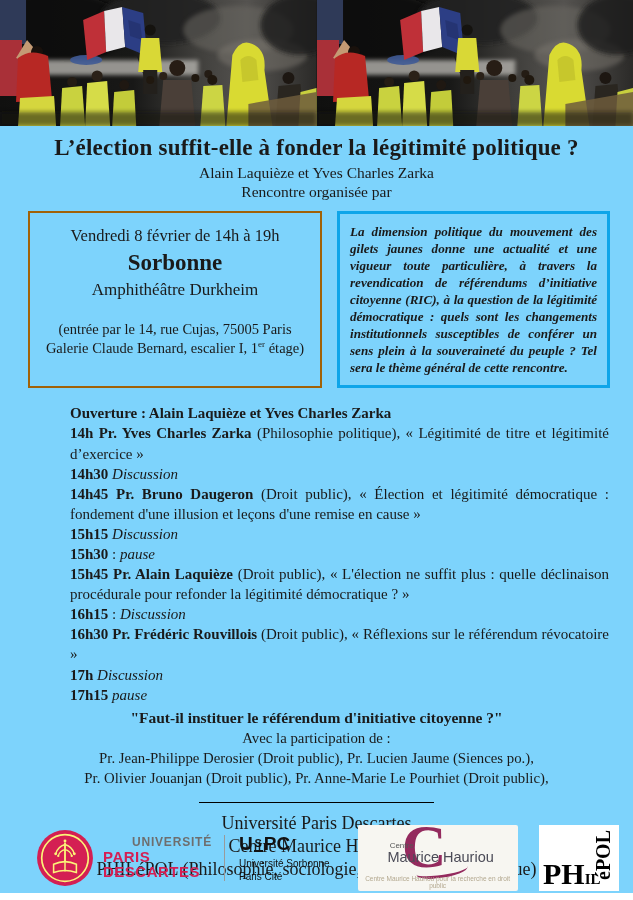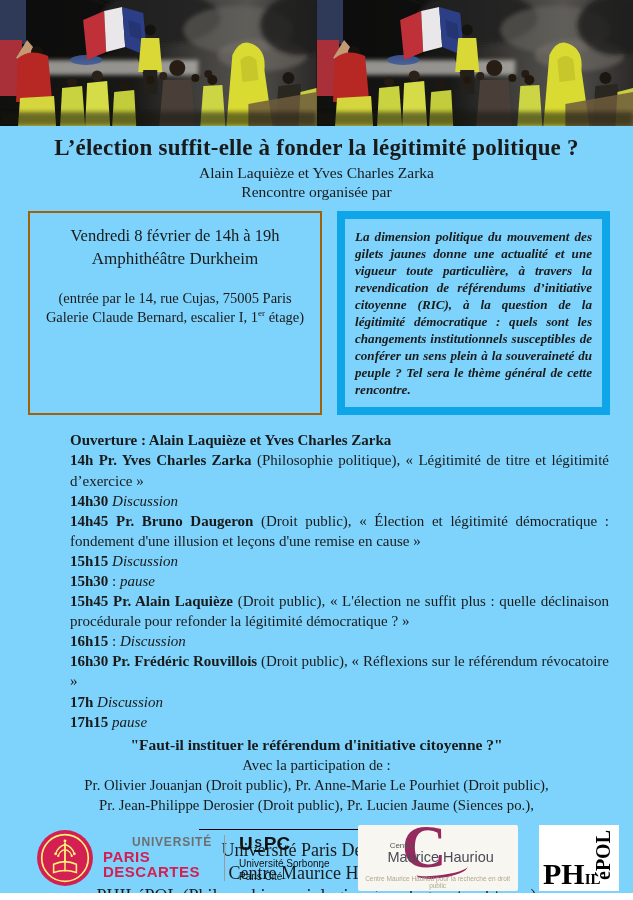--- a/index.html
+++ b/index.html
@@ -13,21 +13,21 @@
   .title{margin-top:9px;text-align:center;font-size:23px;font-weight:bold;letter-spacing:.2px;}
   .subtitle{text-align:center;font-size:15.5px;line-height:1.2;margin-top:3px;}
   
   .boxes{display:flex;justify-content:space-between;padding:10px 23px 0 28px;}
   .info-box{width:294px;box-sizing:border-box;border:2px solid #a16207;text-align:center;
             padding:13px 10px 14px;font-size:16px;line-height:1.25;}
   .info-box .date{font-size:16.5px;}
   .info-box .venue{font-size:23px;font-weight:bold;margin-top:2px;}
   .info-box .hall{font-size:17px;margin-top:1px;}
   .info-box .entry{font-size:14.5px;margin-top:20px;line-height:1.3;}
-  .theme-box{width:273px;box-sizing:border-box;border:8px solid #0ea5e9;padding:9px 10px;
+  .theme-box{width:273px;box-sizing:border-box;border:3px solid #0ea5e9;padding:9px 10px;
              font-size:13.1px;font-weight:bold;font-style:italic;text-align:justify;line-height:1.3;}
   
   .program{padding:15px 24px 0 70px;font-size:15px;line-height:1.34;}
   .program .pline{text-align:justify;}
   .program .b{font-weight:bold;}
   .program .i{font-style:italic;}
   
   .round-table{text-align:center;margin-top:3px;font-size:14.8px;line-height:1.35;}
   .round-table .rt-bold{font-weight:bold;font-size:15.5px;}
   
@@ -197,20 +197,21 @@
 
   <div class="title">L’élection suffit-elle à fonder la légitimité politique ?</div>
   <div class="subtitle">
     <div>Alain Laquièze et Yves Charles Zarka</div>
     <div>Rencontre organisée par</div>
   </div>
 
   <div class="boxes">
     <div class="info-box">
       <div class="date">Vendredi 8 février de 14h à 19h</div>
+      <div class="venue">Sorbonne</div>
       <div class="hall">Amphithéâtre Durkheim</div>
       <div class="entry"><span>(entrée par le 14, rue Cujas, 75005 Paris</span><br><span>Galerie Claude Bernard, escalier I, 1</span><sup>er</sup><span> étage)</span></div>
     </div>
     <div class="theme-box">La dimension politique du mouvement des gilets jaunes donne une actualité et une vigueur toute particulière, à travers la revendication de référendums d’initiative citoyenne (RIC), à la question de la légitimité démocratique : quels sont les changements institutionnels susceptibles de conférer un sens plein à la souveraineté du peuple ? Tel sera le thème général de cette rencontre.</div>
   </div>
 
   <div class="program">
     <div class="pline"><span class="b">Ouverture : Alain Laquièze et Yves Charles Zarka</span><span></span><span class="i"></span></div>
     <div class="pline"><span class="b">14h Pr. Yves Charles Zarka</span><span> (Philosophie politique), « Légitimité de titre et légitimité d’exercice »</span><span class="i"></span></div>
     <div class="pline"><span class="b">14h30</span><span> </span><span class="i">Discussion</span></div>
@@ -220,22 +221,22 @@
     <div class="pline"><span class="b">15h45 Pr. Alain Laquièze</span><span> (Droit public), « L'élection ne suffit plus : quelle déclinaison procédurale pour refonder la légitimité démocratique ? »</span><span class="i"></span></div>
     <div class="pline"><span class="b">16h15</span><span> : </span><span class="i">Discussion</span></div>
     <div class="pline"><span class="b">16h30 Pr. Frédéric Rouvillois</span><span> (Droit public), « Réflexions sur le référendum révocatoire »</span><span class="i"></span></div>
     <div class="pline"><span class="b">17h</span><span> </span><span class="i">Discussion</span></div>
     <div class="pline"><span class="b">17h15</span><span> </span><span class="i">pause</span></div>
   </div>
 
   <div class="round-table">
     <div class="rt-bold">"Faut-il instituer le référendum d'initiative citoyenne ?"</div>
     <div>Avec la participation de :</div>
+    <div>Pr. Jean-Philippe Derosier (Droit public), Pr. Lucien Jaume (Siences po.),</div>
     <div>Pr. Olivier Jouanjan (Droit public), Pr. Anne-Marie Le Pourhiet (Droit public),</div>
-    <div>Pr. Jean-Philippe Derosier (Droit public), Pr. Lucien Jaume (Siences po.),</div>
   </div>
 
   <hr class="divider">
 
   <div class="organizers">
     <div class="big">Université Paris Descartes</div>
     <div class="big">Centre Maurice Hauriou</div>
     <div class="big">PHILéPOL (Philosophie, sociologie, sémiologie et politique)</div>
 
   </div>

